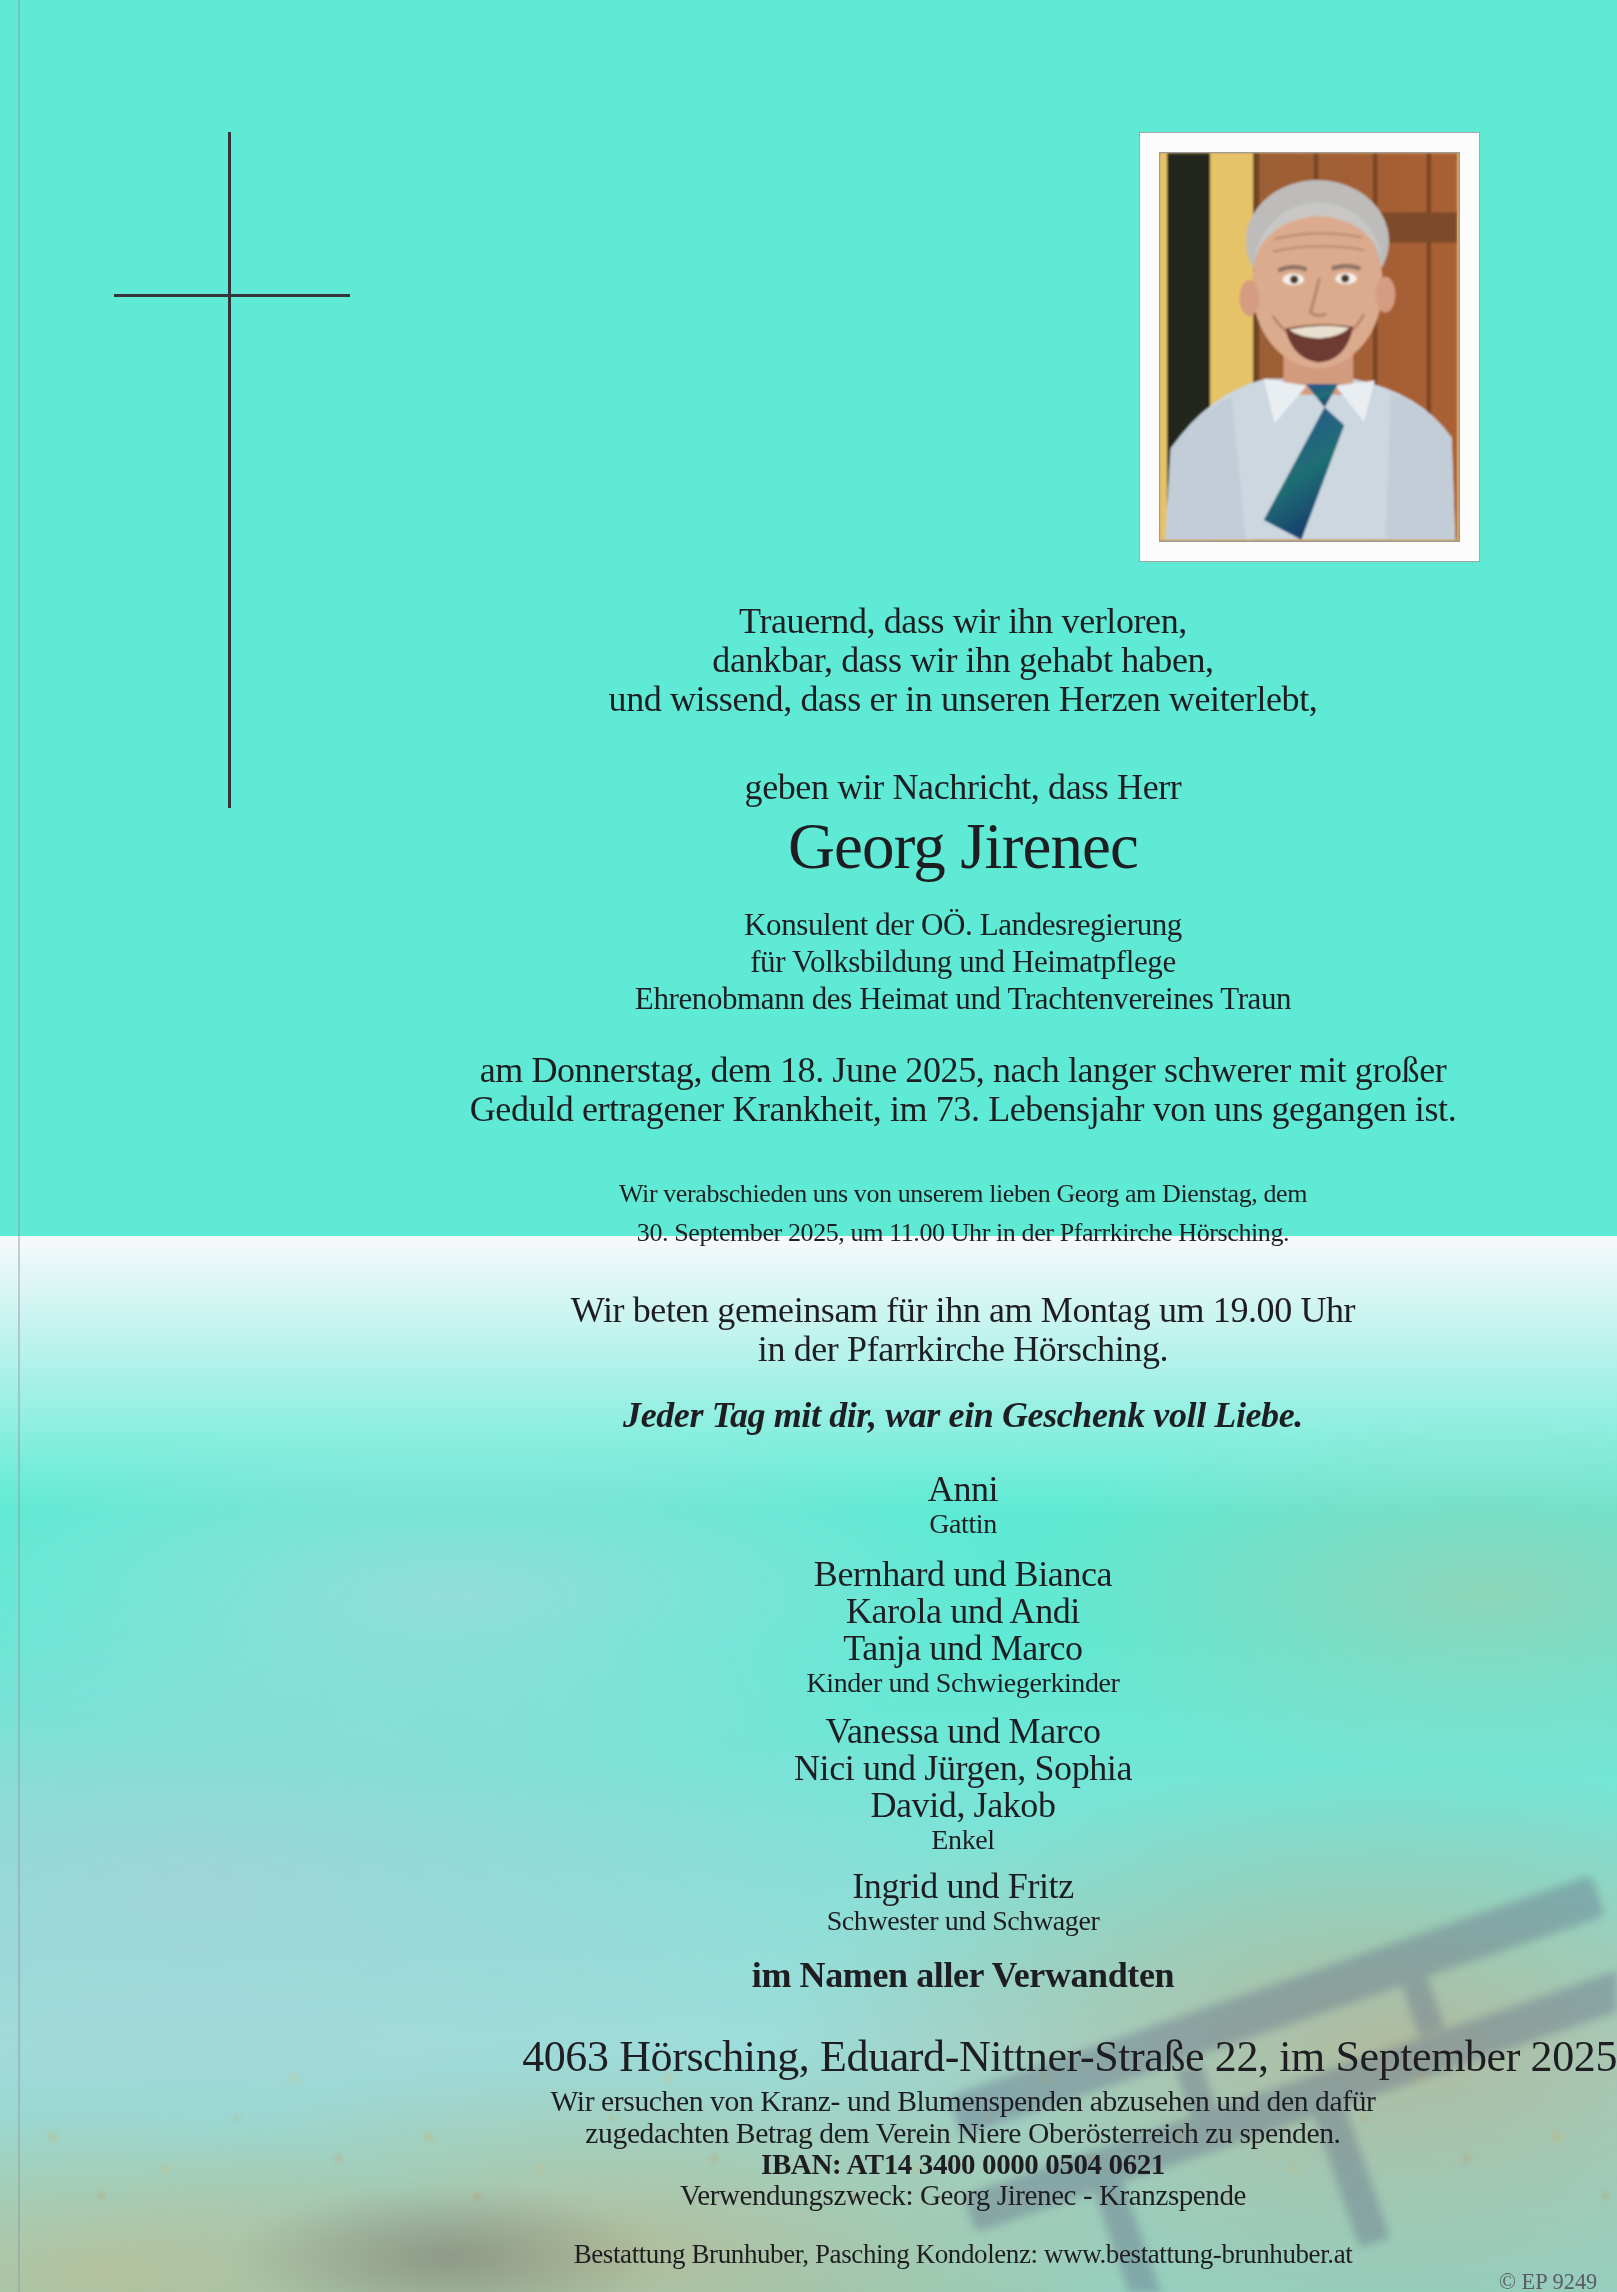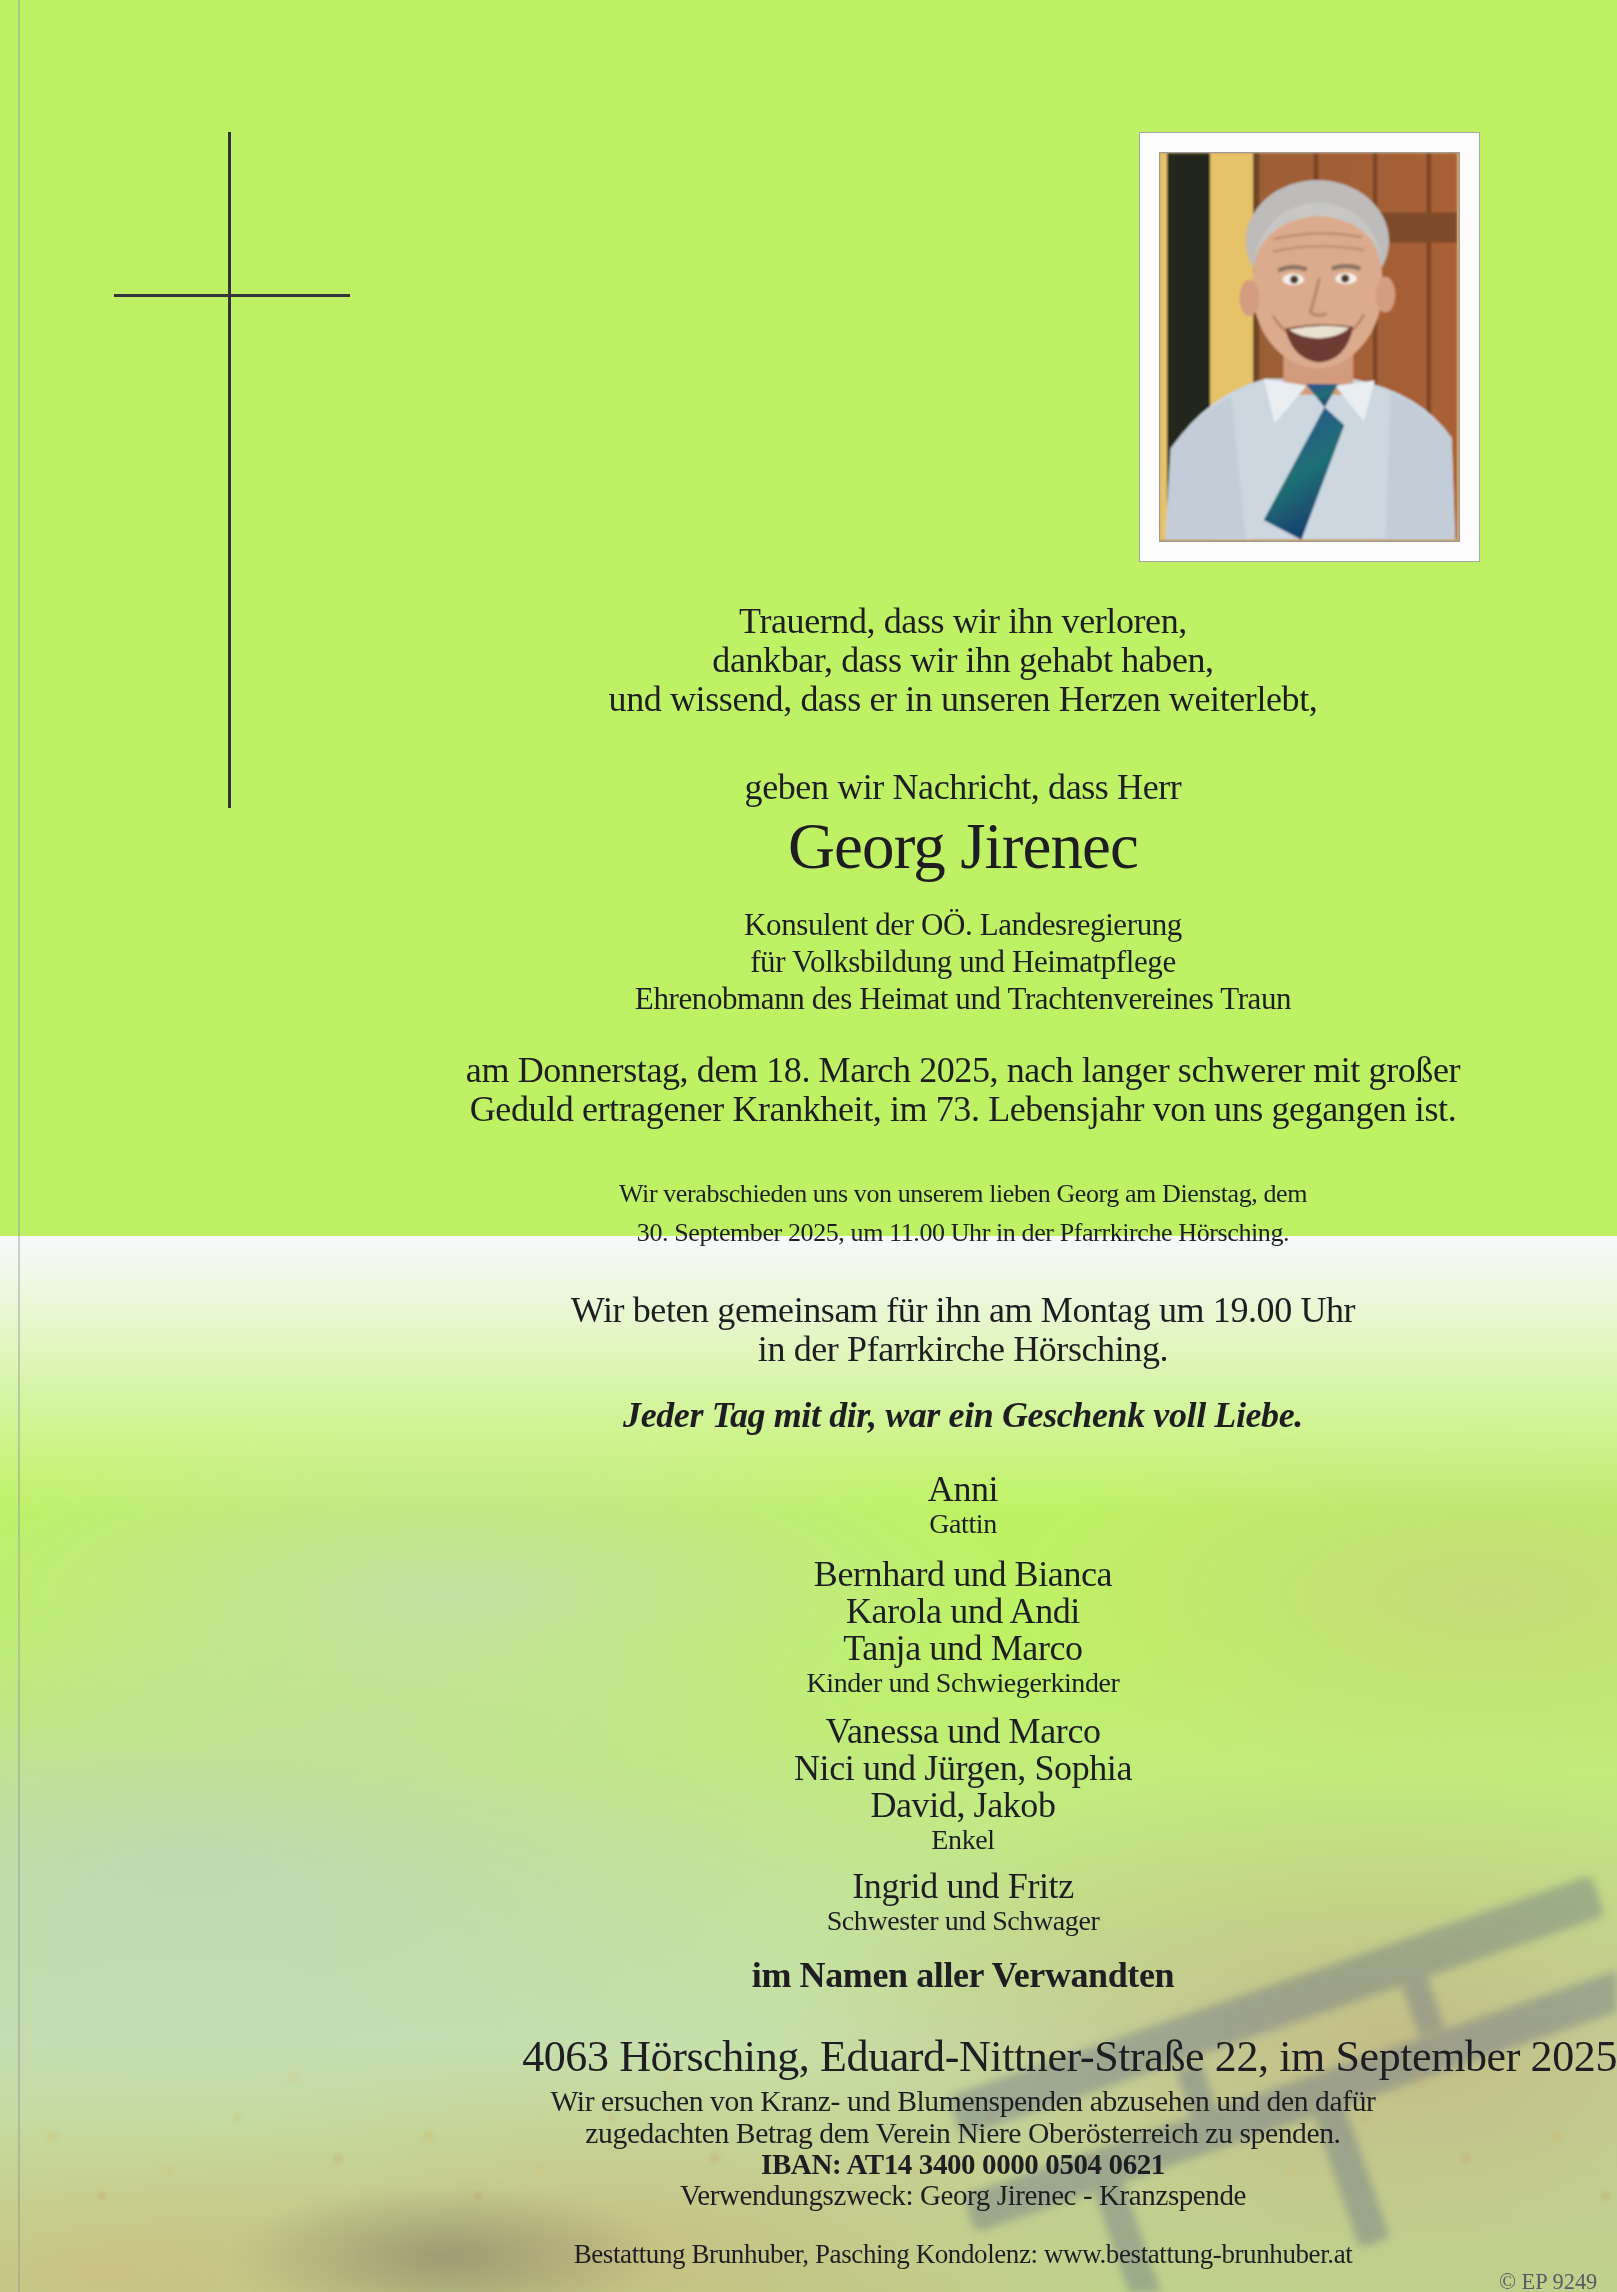--- a/index.html
+++ b/index.html
@@ -1,18 +1,18 @@
 <!DOCTYPE html>
 <html style="font-size:14.3px"><head>
 <meta charset="utf-8">
 <style>
   html,body { margin:0; padding:0; background:#e9e9ec; }
   .page {
     position:relative; width:1617px; height:2293px;
-    background:#bef264; overflow:hidden;
+    background:#5eead4; overflow:hidden;
     font-family:"Liberation Serif", serif; color:#1e1e22;
   }
   
   .bg-art {
     position:absolute; left:0; top:1380; top:1236px; width:1617px; height:1057px;
     background:
       linear-gradient(to bottom, rgba(248,249,252,1) 0%, rgba(248,249,252,0) 26%),
       radial-gradient(ellipse 806px 251px at 28% 34%, rgba(199,209,226,0.50), rgba(199,209,226,0) 70%),
       radial-gradient(ellipse 1164px 385px at 12% 60%, rgba(188,199,219,0.48), rgba(188,199,219,0) 72%),
       radial-gradient(ellipse 681px 269px at 92% 34%, rgba(207,188,152,0.42), rgba(207,188,152,0) 70%),
@@ -174,21 +174,21 @@
 
   <div class="t name">Georg Jirenec</div>
 
   <div class="t titles">
     <div>Konsulent der OÖ. Landesregierung</div>
     <div>für Volksbildung und Heimatpflege</div>
     <div>Ehrenobmann des Heimat und Trachtenvereines Traun</div>
   </div>
 
   <div class="t para1">
-    <div>am Donnerstag, dem 18. March 2025, nach langer schwerer mit großer</div>
+    <div>am Donnerstag, dem 18. June 2025, nach langer schwerer mit großer</div>
     <div>Geduld ertragener Krankheit, im 73. Lebensjahr von uns gegangen ist.</div>
   </div>
 
   <div class="t para2">
     <div>Wir verabschieden uns von unserem lieben Georg am Dienstag, dem</div>
     <div>30. September 2025, um 11.00 Uhr in der Pfarrkirche Hörsching.</div>
   </div>
 
   <div class="t para3">
     <div>Wir beten gemeinsam für ihn am Montag um 19.00 Uhr</div>

